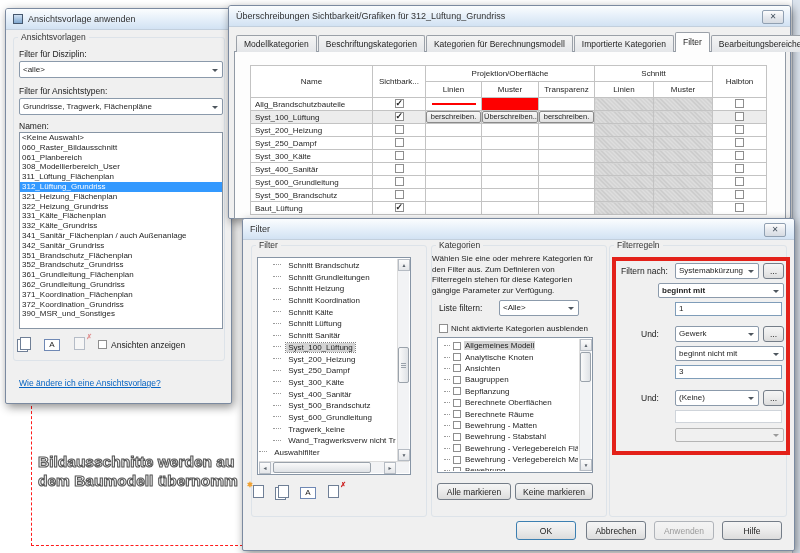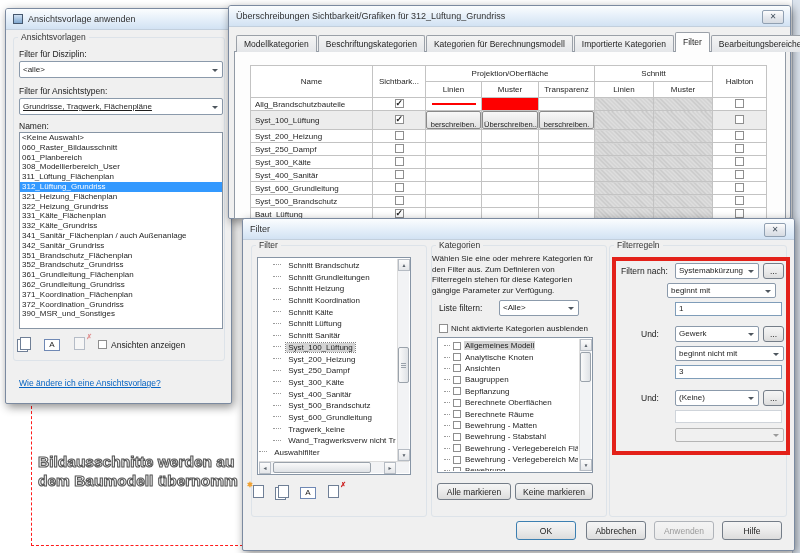--- a/index.html
+++ b/index.html
@@ -64,21 +64,21 @@
                   overflow:hidden;white-space:nowrap;}
   .ovr thead th{height:16px;background:#fff;}
   .ovr td{height:13px;background:#fff;}
   .ovr td.c-name{text-align:left;padding-left:4px;}
   tr.sel td{background:#ececec;}
   .ovr td.hatch{background-color:#d6d6d6;background-image:repeating-linear-gradient(45deg,#c7c7c7 0 1px,#dedede 1px 3px);}
   tr.kind-red td.c-pm{background:#fe0000;}
   .redline{display:none;width:44px;height:2px;background:#fe0000;margin:0 auto;}
   tr.kind-red .redline{display:block;}
   .ovbtn{display:none;}
-  tr.kind-btn .ovbtn{display:block;width:100%;height:12px;margin:0;padding:8px 1px;font-size:7.5px;line-height:10px;
+  tr.kind-btn .ovbtn{display:block;width:100%;height:12px;margin:0;padding:0 1px;font-size:7.5px;line-height:10px;
        background:linear-gradient(#f8f8f8,#e0e0e0);border:1px solid #8a8a8a;border-radius:2px;
        overflow:hidden;white-space:nowrap;color:#222;font-family:"Liberation Sans",sans-serif;}
 
   
   .tree-item{height:11.7px;line-height:11.7px;font-size:8px;padding-left:14px;white-space:nowrap;overflow:hidden;}
   .tree-item::before{content:"";display:inline-block;width:8px;border-top:1px dotted #9a9a9a;
         vertical-align:middle;margin:0 3px 2px 0;}
   .tree-item.root{padding-left:0;}
   .tree-item .tl{padding:0 2px;}
   .tree-item.selected .tl{background:#d4d4d4;outline:1px dotted #808080;}
@@ -134,21 +134,21 @@
 
     <div class="gbox" style="left:7px;top:28px;width:212px;height:324px;"></div>
     <span class="glabel" style="left:12px;top:23px;">Ansichtsvorlagen</span>
 
     <span class="lbl" style="left:13px;top:40px;">Filter für Disziplin:</span>
     <div class="combo" style="left:13px;top:52px;width:204px;height:17px;line-height:15px;">
       <span>&lt;alle&gt;</span>
     </div>
 
     <span class="lbl" style="left:13px;top:77px;">Filter für Ansichtstypen:</span>
-    <div class="combo" style="left:13px;top:89px;width:204px;height:17px;line-height:15px;text-decoration:underline;">
+    <div class="combo" style="left:13px;top:89px;width:204px;height:17px;line-height:15px;">
       <span>Grundrisse, Tragwerk, Flächenpläne</span>
     </div>
 
     <span class="lbl" style="left:13px;top:112px;">Namen:</span>
     <div class="listbox" style="left:13px;top:123px;width:204px;height:197px;">
 
         <div class="li">
           <span>&lt;Keine Auswahl&gt;</span>
         </div>
 
@@ -671,21 +671,21 @@
     <div class="gbox" style="left:366px;top:26px;width:178px;height:272px;"></div>
     <span class="glabel" style="left:371px;top:21px;">Filterregeln</span>
 
     <div class="redbox" style="left:369px;top:38px;width:178px;height:198px;"></div>
 
     <span class="lbl" style="left:378px;top:47px;">Filtern nach:</span>
     <div class="combo" style="left:432px;top:44px;width:84px;height:16px;">
       <span>Systemabkürzung</span>
     </div>
     <button class="btn" style="left:520px;top:44px;width:21px;height:16px;">...</button>
-    <div class="combo" style="left:424px;top:64px;width:109px;height:15px;line-height:13px;">
+    <div class="combo" style="left:415px;top:64px;width:126px;height:15px;line-height:13px;font-weight:bold;">
       <span>beginnt mit</span>
     </div>
     <div class="input" style="left:432px;top:83px;width:107px;height:14px;">1</div>
 
     <span class="lbl" style="left:398px;top:110px;">Und:</span>
     <div class="combo" style="left:432px;top:107px;width:84px;height:16px;">
       <span>Gewerk</span>
     </div>
     <button class="btn" style="left:520px;top:107px;width:21px;height:16px;">...</button>
     <div class="combo" style="left:432px;top:127px;width:109px;height:15px;line-height:13px;">

